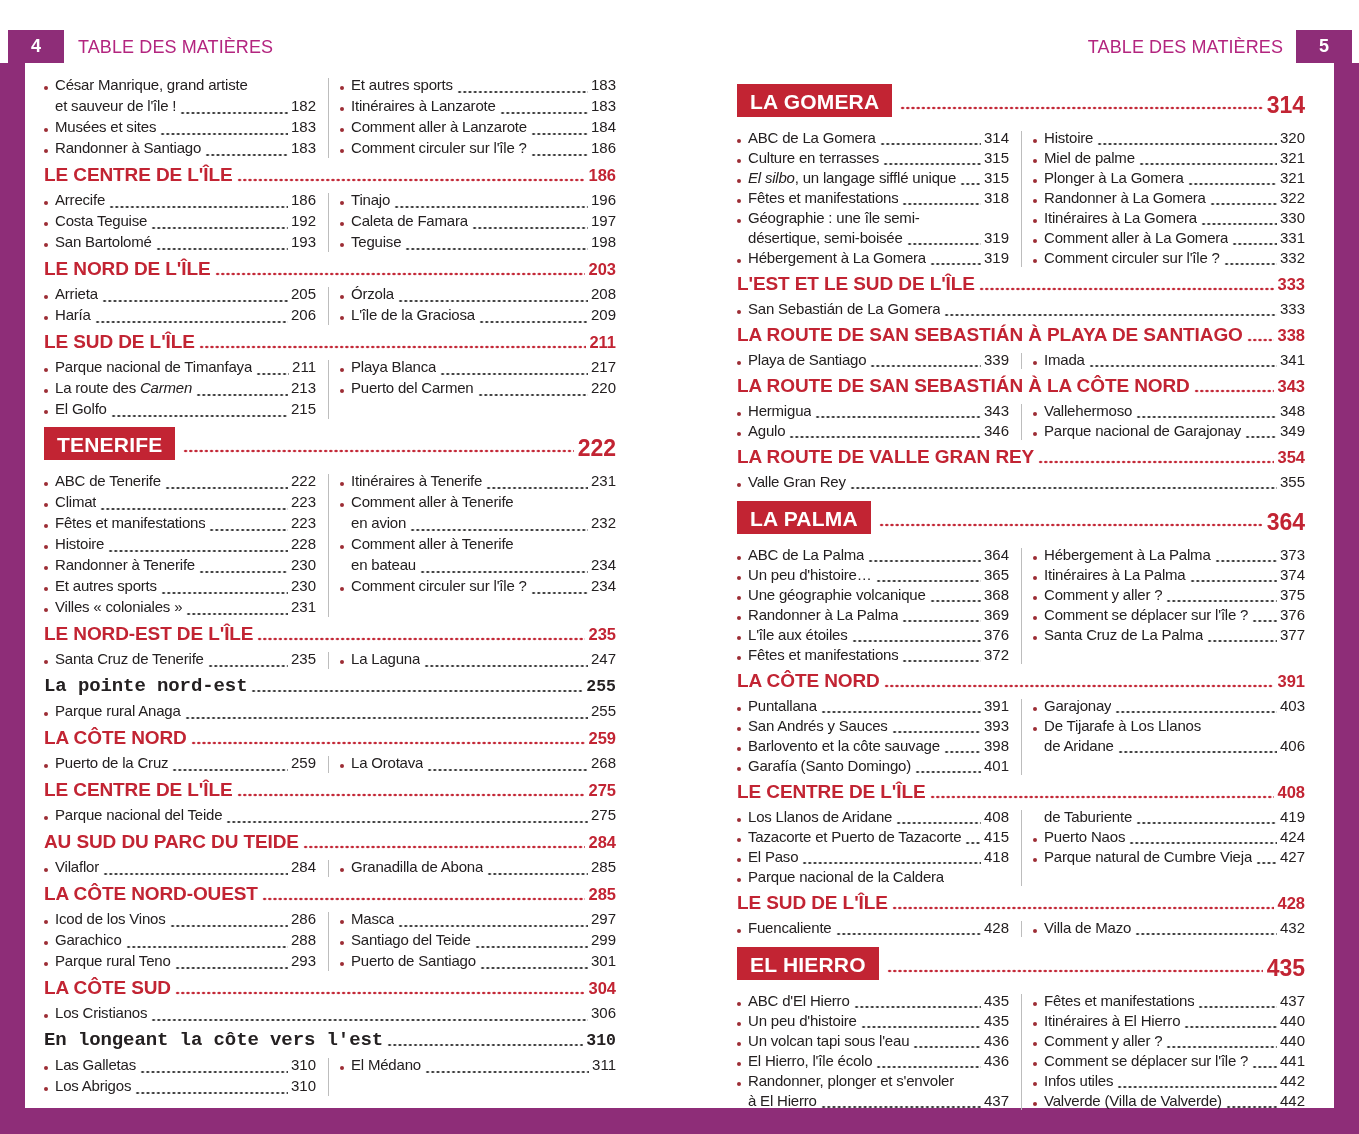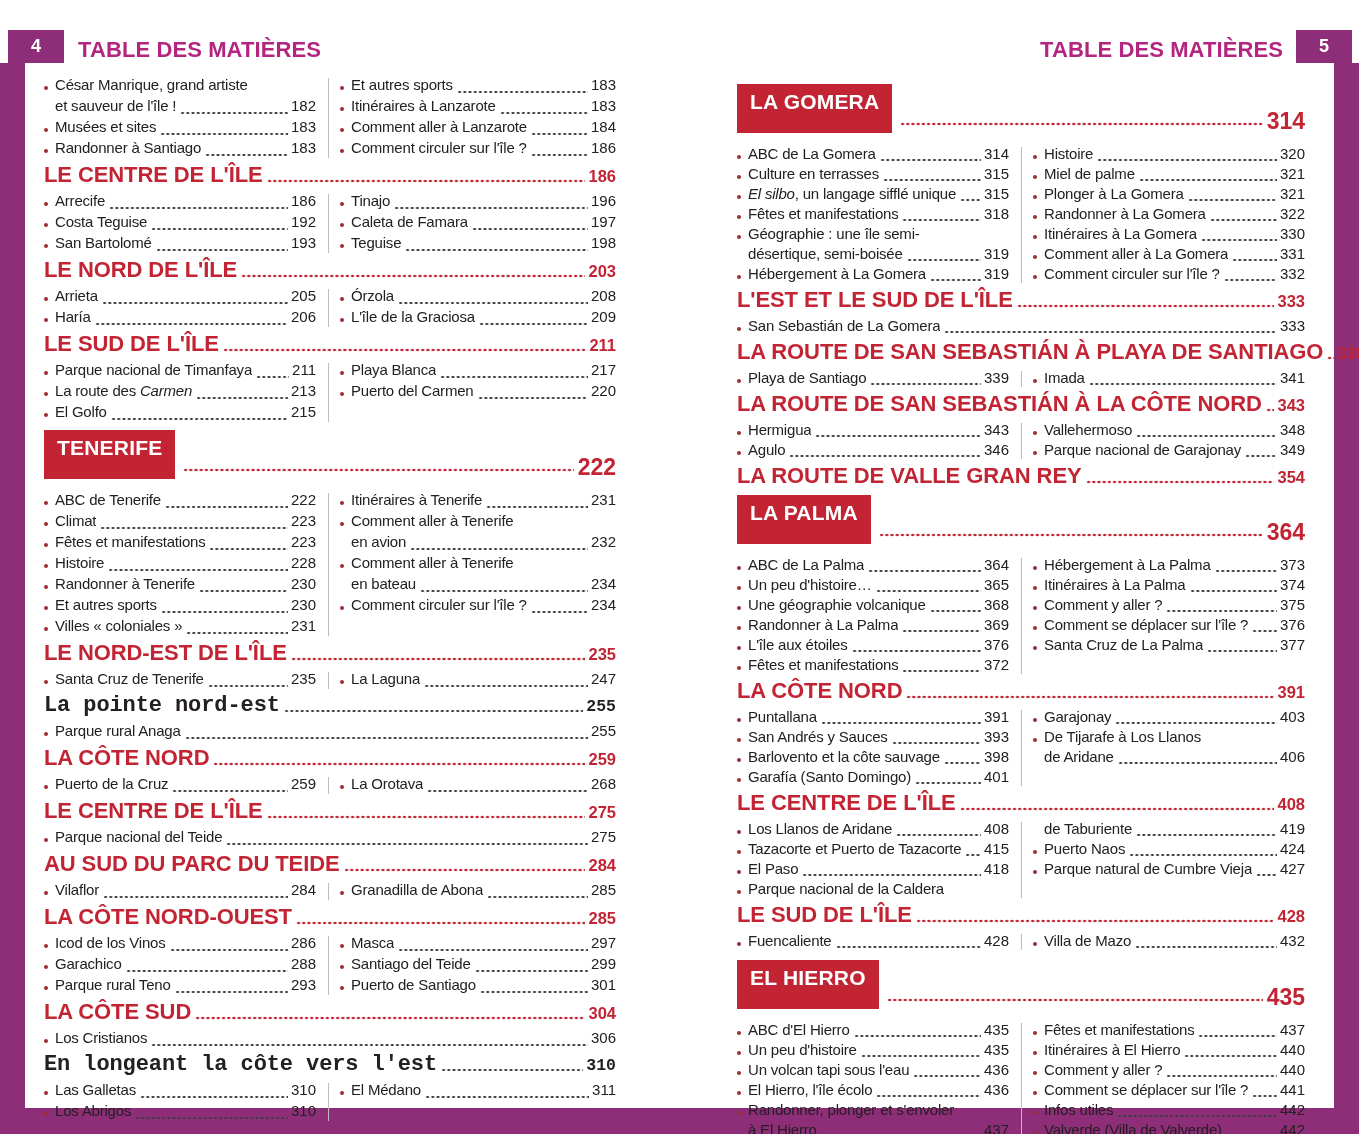--- a/index.html
+++ b/index.html
@@ -13,35 +13,35 @@
     font-family:"Liberation Sans",sans-serif;color:var(--ink);letter-spacing:-0.2px;
   }
   
   .bar{position:absolute;background:var(--purple);}
   .bar-left{left:0;top:63px;width:25px;bottom:0;}
   .bar-right{left:1334px;top:63px;width:25px;bottom:0;}
   .bar-bottom{left:0;bottom:0;width:1359px;height:26px;}
   .pagebox{position:absolute;top:30px;width:56px;height:33px;background:var(--purple);
     color:#fff;font-weight:bold;font-size:18px;display:flex;align-items:center;justify-content:center;letter-spacing:0;}
   .pagebox.left{left:8px;} .pagebox.right{left:1296px;}
-  .ptitle{position:absolute;top:37px;font-weight:bold;font-size:22px;color:var(--pink);letter-spacing:0.1px;white-space:nowrap;}
+  .ptitle{position:absolute;top:37px;font-weight:normal;font-size:18px;color:var(--pink);letter-spacing:0.1px;white-space:nowrap;}
   .ptitle.left{left:78px;} .ptitle.right{right:76px;}
   
   .content{position:absolute;top:76px;}
   .content.left{left:44px;width:572px;}
   .content.right{left:737px;width:568px;}
   
   .chapter-row{display:flex;align-items:flex-end;margin:6px 0 12px;}
   .content.right .chapter-row{margin-top:8px;}
   .chapter-box{background:var(--red);color:#fff;font-weight:bold;font-size:21px;line-height:20px;
-    padding:8px 13px 21px;letter-spacing:0.2px;white-space:nowrap;}
+    padding:8px 13px 5px;letter-spacing:0.2px;white-space:nowrap;}
   .chapter-pg{color:var(--red);font-weight:bold;font-size:23px;line-height:1;letter-spacing:0;}
   
   .sec-row{display:flex;align-items:baseline;margin:4px 0 6px;}
-  .sec-title{font-weight:bold;font-size:22px;line-height:18px;color:var(--red);white-space:nowrap;letter-spacing:-0.1px;}
+  .sec-title{font-weight:bold;font-size:19px;line-height:18px;color:var(--red);white-space:nowrap;letter-spacing:-0.1px;}
   .sec-pg{font-weight:bold;font-size:16.5px;color:var(--red);letter-spacing:0;}
   .sec-row.subsec .sec-title,.sec-row.subsec .sec-pg{color:var(--ink);font-family:Liberation Mono, monospace;}
   
   .leader{flex:1 1 auto;min-width:7px;height:11px;align-self:flex-end;margin:0 3px 2px 4px;
     background-repeat:repeat-x;background-position:left bottom;background-size:5.2px 11px;}
   .dots-ink{background-image:radial-gradient(circle at 2.6px 8px, var(--dotink) 1.25px, transparent 1.55px);}
   .dots-red{background-image:radial-gradient(circle at 2.6px 8px, var(--red) 1.3px, transparent 1.6px);}
   .chapter-row .leader{height:12px;margin:0 4px 6px 8px;}
   
   .cols{display:flex;margin-bottom:6px;}
@@ -829,20 +829,30 @@
             <span class="pg">349</span>
           </div>
         </div>
       </div>
     </div>
     <div class="sec-row">
       <span class="sec-title">LA ROUTE DE VALLE GRAN REY</span>
       <span class="leader dots-red"></span>
       <span class="sec-pg">354</span>
     </div>
+    <div class="fullrows">
+      <div class="entry">
+        <div class="line">
+          <span class="bullet"></span>
+          <span class="txt">Valle Gran Rey</span>
+          <span class="leader dots-ink"></span>
+          <span class="pg">355</span>
+        </div>
+      </div>
+    </div>
     <div class="chapter-row">
       <span class="chapter-box">LA PALMA</span>
       <span class="leader dots-red"></span>
       <span class="chapter-pg">364</span>
     </div>
     <div class="cols">
       <div class="col col1">
         <div class="entry">
           <div class="line">
             <span class="bullet"></span>

